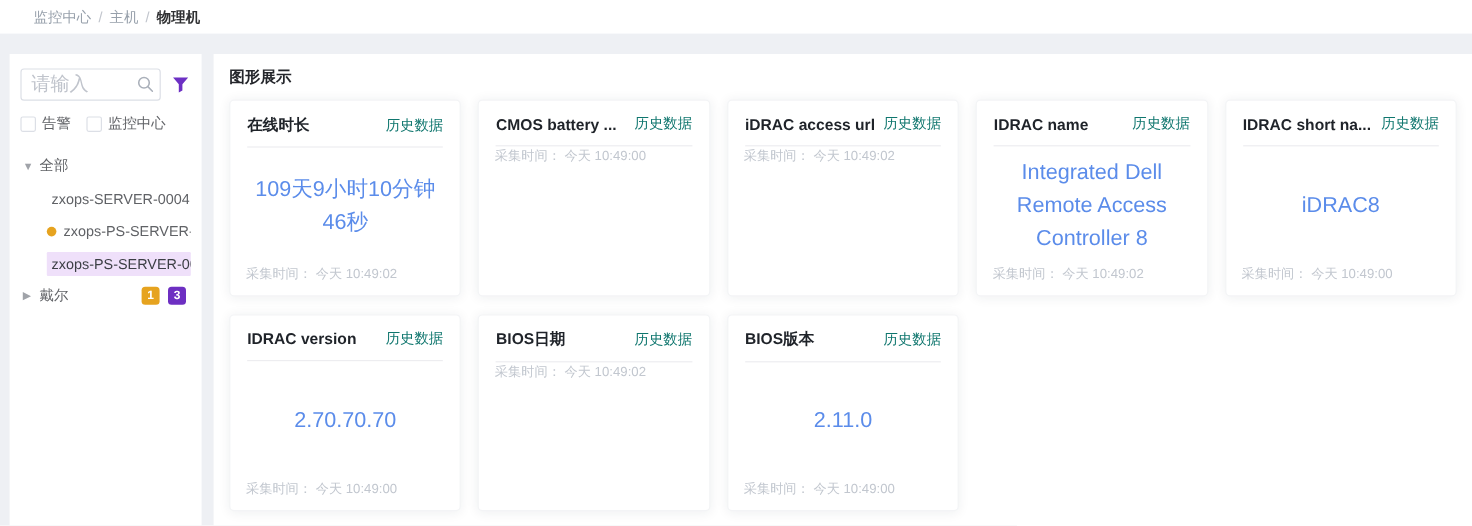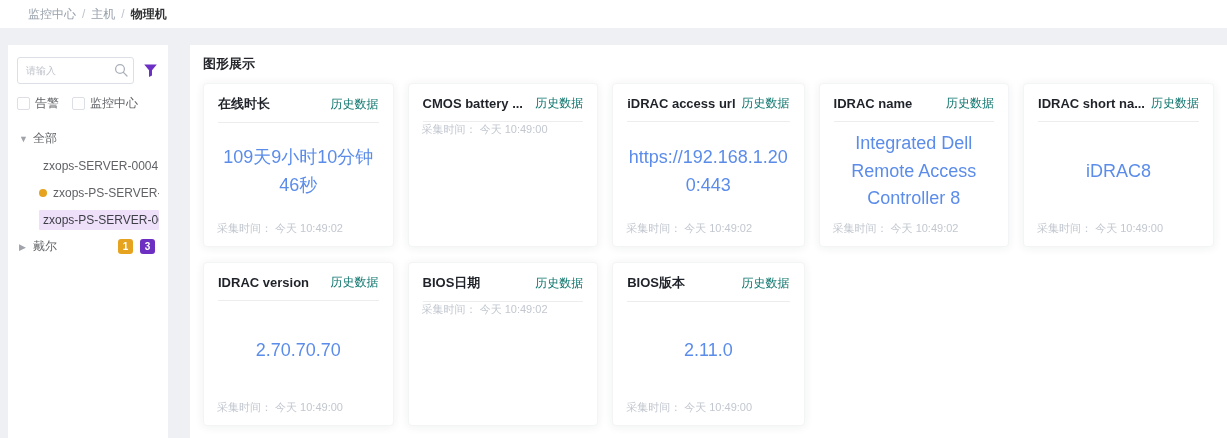--- a/index.html
+++ b/index.html
@@ -16,21 +16,21 @@
   .crumb.current{color:#303133;font-weight:700;cursor:default;}
   .crumb-sep{color:#c0c4cc;}
   
   .content{display:flex;margin:17px 0 0 8px;height:393px;gap:10px;}
   
   .sidebar{width:160px;background:#fff;box-sizing:border-box;padding:12px 9px;flex-shrink:0;}
   .search-row{display:flex;align-items:center;gap:7px;}
   .search-box{position:relative;flex:1;min-width:0;}
   .search-box input{
     width:100%;box-sizing:border-box;height:27px;border:1px solid #dcdfe6;border-radius:3px;
-    padding:0 24px 0 8px;font-size:10px;color:#606266;outline:none;
+    padding:0 24px 0 8px;font-size:16px;color:#606266;outline:none;
     font-family:"Liberation Sans","DejaVu Sans",sans-serif;
   }
   .search-box input::placeholder{color:#c0c4cc;}
   .search-icon{position:absolute;right:6px;top:6px;width:14px;height:14px;pointer-events:none;}
   .filter-btn{width:18px;height:18px;border:none;background:none;padding:0;cursor:pointer;display:flex;align-items:center;justify-content:center;}
   .check-row{display:flex;align-items:center;gap:13px;margin-top:11px;font-size:12px;color:#606266;}
   .check-item{display:flex;align-items:center;gap:5px;cursor:pointer;}
   .checkbox{width:13px;height:13px;border:1px solid #dcdfe6;border-radius:2px;background:#fff;box-sizing:border-box;flex-shrink:0;}
   .tree{margin-top:13px;font-size:12px;color:#606266;}
   .tree-row{display:flex;align-items:center;height:27px;cursor:pointer;}
@@ -39,21 +39,21 @@
   .caret{color:#a0a3a9;font-size:9px;width:14px;flex-shrink:0;}
   .tree-label{white-space:nowrap;overflow:hidden;}
   .tree-row.selected .tree-label{background:#efe0fa;color:#3c3f45;padding:3px 9px 3px 4px;border-radius:1px;margin-left:-4px;}
   .dot{width:8px;height:8px;border-radius:50%;background:#e6a31f;margin-right:6px;flex-shrink:0;}
   .badges{margin-left:auto;display:flex;gap:7px;padding-right:4px;}
   .badge{min-width:15px;height:15px;border-radius:3px;color:#fff;font-size:10px;font-weight:700;
     display:flex;align-items:center;justify-content:center;padding:0 2px;box-sizing:border-box;}
   .badge-orange{background:#e6a31f;}
   .badge-purple{background:#6d2fc2;}
   
-  .main{flex:1;background:#fff;box-sizing:border-box;padding:10px 13px;overflow:hidden;margin-left:12px;}
+  .main{flex:1;background:#fff;box-sizing:border-box;padding:10px 13px;overflow:hidden;}
   .section-title{font-size:13px;font-weight:700;color:#24262b;}
   .cards{display:grid;grid-template-columns:repeat(5,1fr);gap:15px 14px;margin-top:10px;}
   .card{
     background:#fff;border:1px solid #f3f4f6;border-radius:4px;height:164px;
     box-shadow:0 1px 10px rgba(31,45,61,.07);
     display:flex;flex-direction:column;box-sizing:border-box;
   }
   .card-header{display:flex;justify-content:space-between;align-items:center;margin:0 14px;padding:11px 0 9px;border-bottom:1px solid #ededf0;gap:6px;}
   .card-title{font-size:13px;font-weight:700;color:#1f2329;white-space:nowrap;overflow:hidden;}
   .history-link{font-size:12px;color:#0f766e;cursor:pointer;flex-shrink:0;white-space:nowrap;}
@@ -157,23 +157,20 @@
             <span>采集时间：</span>
             <span>今天 10:49:00</span>
           </div>
         </div>
 
         <div class="card">
           <div class="card-header">
             <span class="card-title">iDRAC access url</span>
             <span class="history-link">历史数据</span>
           </div>
-          <div class="card-body">
-            <span class="card-value">https://192.168.1.200:443</span>
-          </div>
           <div class="card-footer">
             <span>采集时间：</span>
             <span>今天 10:49:02</span>
           </div>
         </div>
 
         <div class="card">
           <div class="card-header">
             <span class="card-title">IDRAC name</span>
             <span class="history-link">历史数据</span>

